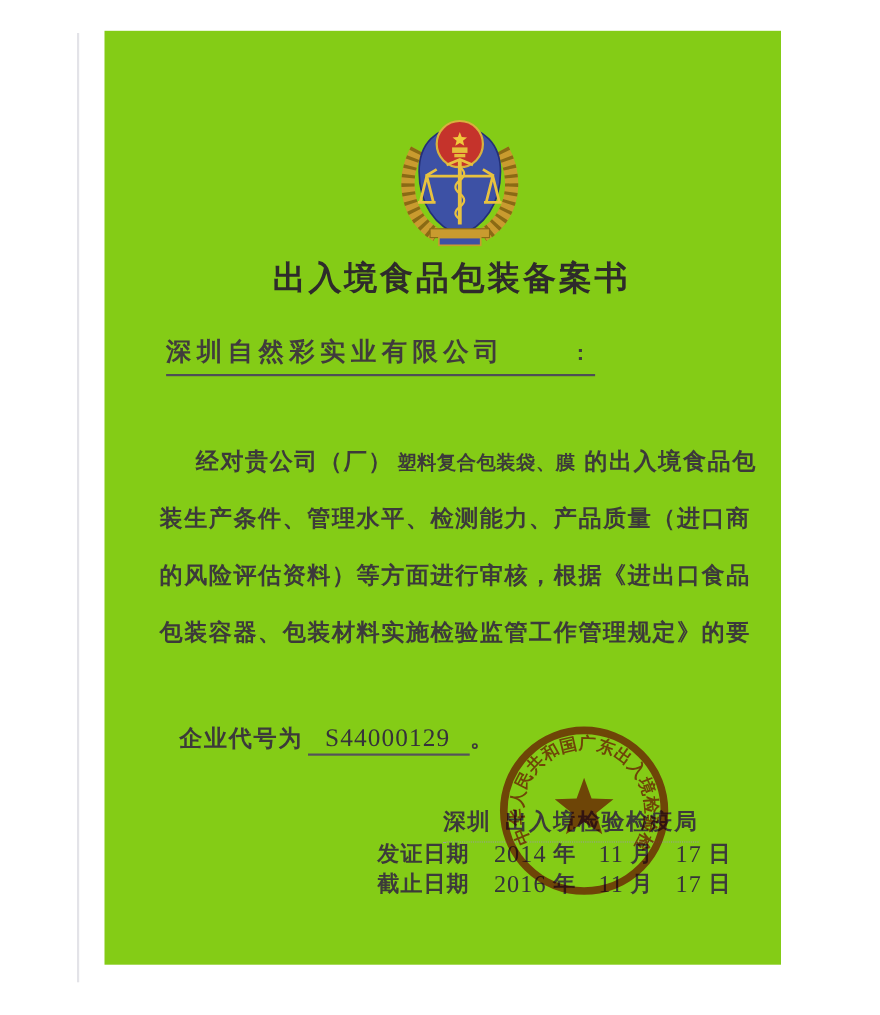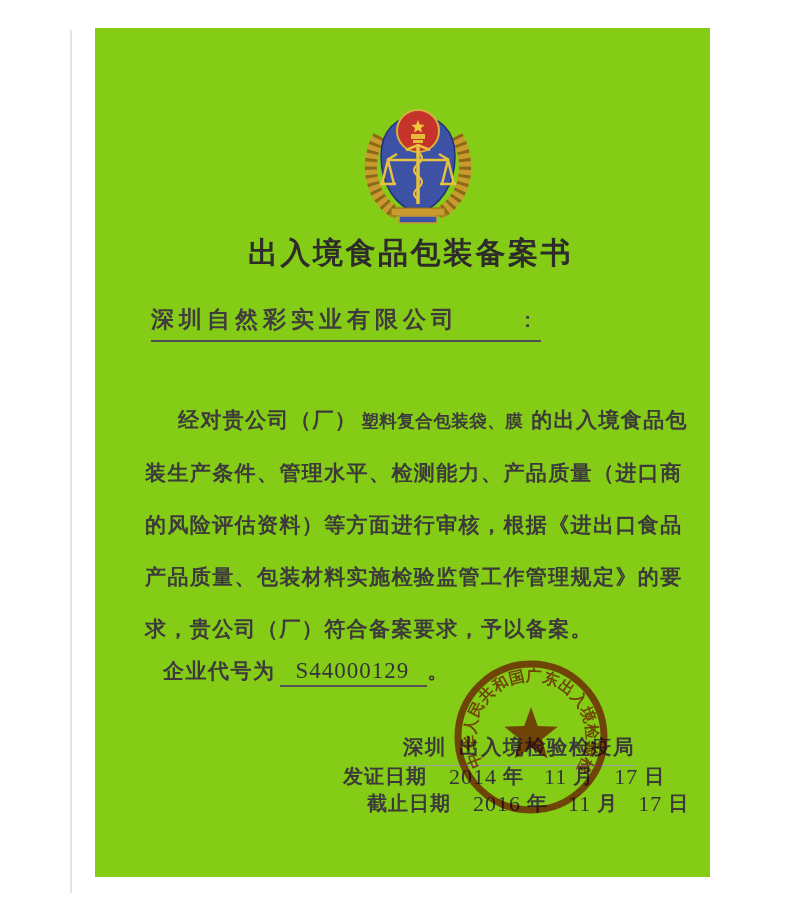--- a/index.html
+++ b/index.html
@@ -42,21 +42,21 @@
     position:absolute;left:308px;top:705px;
     font-size:20.5px;font-weight:600;letter-spacing:1.5px;color:#3c3a3a;
     border-bottom:1px dotted #9a9aa2;padding-bottom:4px;white-space:nowrap;
   }
   .footer-org .gap{display:inline-block;width:12px;}
   .date-row{
     position:absolute;left:248px;display:flex;align-items:center;
     font-size:20px;font-weight:600;letter-spacing:1px;color:#3c3a3a;white-space:nowrap;
   }
   .date-row.issue{top:735px;}
-  .date-row.expiry{top:762px;margin-left:24px;}
+  .date-row.expiry{top:762px;}
   .date-row .num{
     font-family:"Liberation Serif",serif;font-size:22px;font-weight:500;letter-spacing:1px;color:#35323a;
   }
   .date-row .lbl{margin-right:22px;}
   .date-row .u{margin-left:6px;}
   .date-row .sp{display:inline-block;width:20px;}
   .seal{position:absolute;left:351px;top:624px;width:170px;height:170px;opacity:0.85;mix-blend-mode:multiply;}
 </style>
 </head>
 <body>
@@ -100,22 +100,21 @@
     <span class="company">深圳自然彩实业有限公司</span>
     <span class="colon">:</span>
   </div>
 
   <div class="body-text">
     <div class="bline">
       <span class="indent"></span><span>经对贵公司（厂）</span><span class="product-underlined">塑料复合包装袋、膜</span><span>的出入境食品包</span>
     </div>
     <div class="bline">装生产条件、管理水平、检测能力、产品质量（进口商</div>
     <div class="bline">的风险评估资料）等方面进行审核，根据《进出口食品</div>
-    <div class="bline">产品质量、包装材料实施检验监管工作管理规定》的要</div>
-    <div class="bline">求，贵公司（厂）符合备案要求，予以备案。</div>
+    <div class="bline">包装容器、包装材料实施检验监管工作管理规定》的要</div>
   </div>
 
   <div class="code-line">
     <span>企业代号为</span><span class="code-value">S44000129</span><span>。</span>
   </div>
 
   <div class="footer-org">
     <span>深圳</span><span class="gap"></span><span>出入境检验检疫局</span>
   </div>
 

